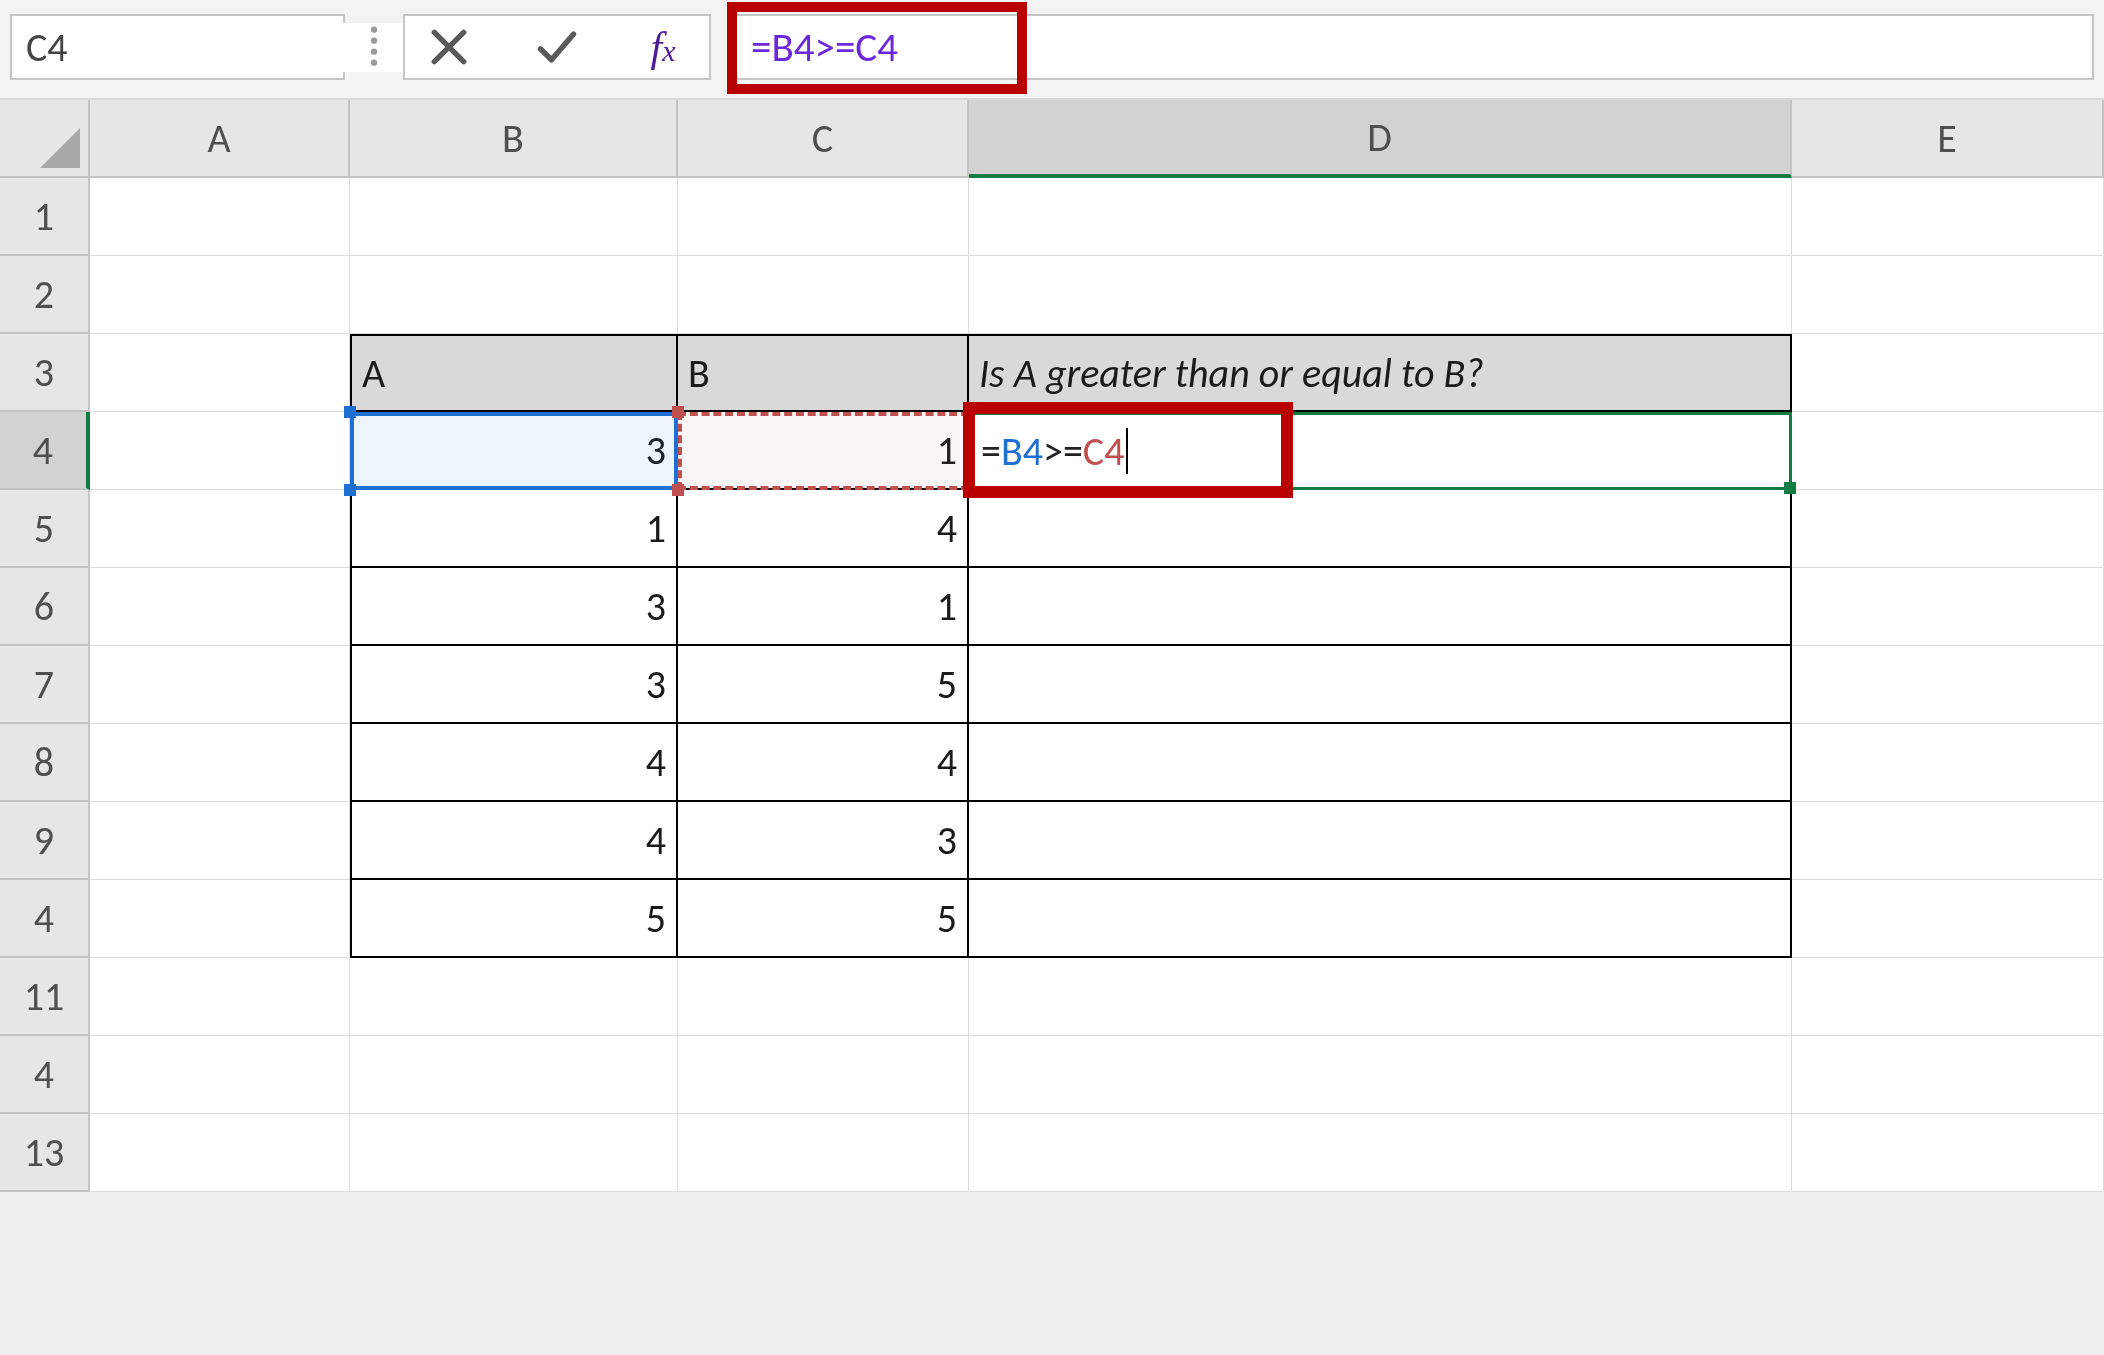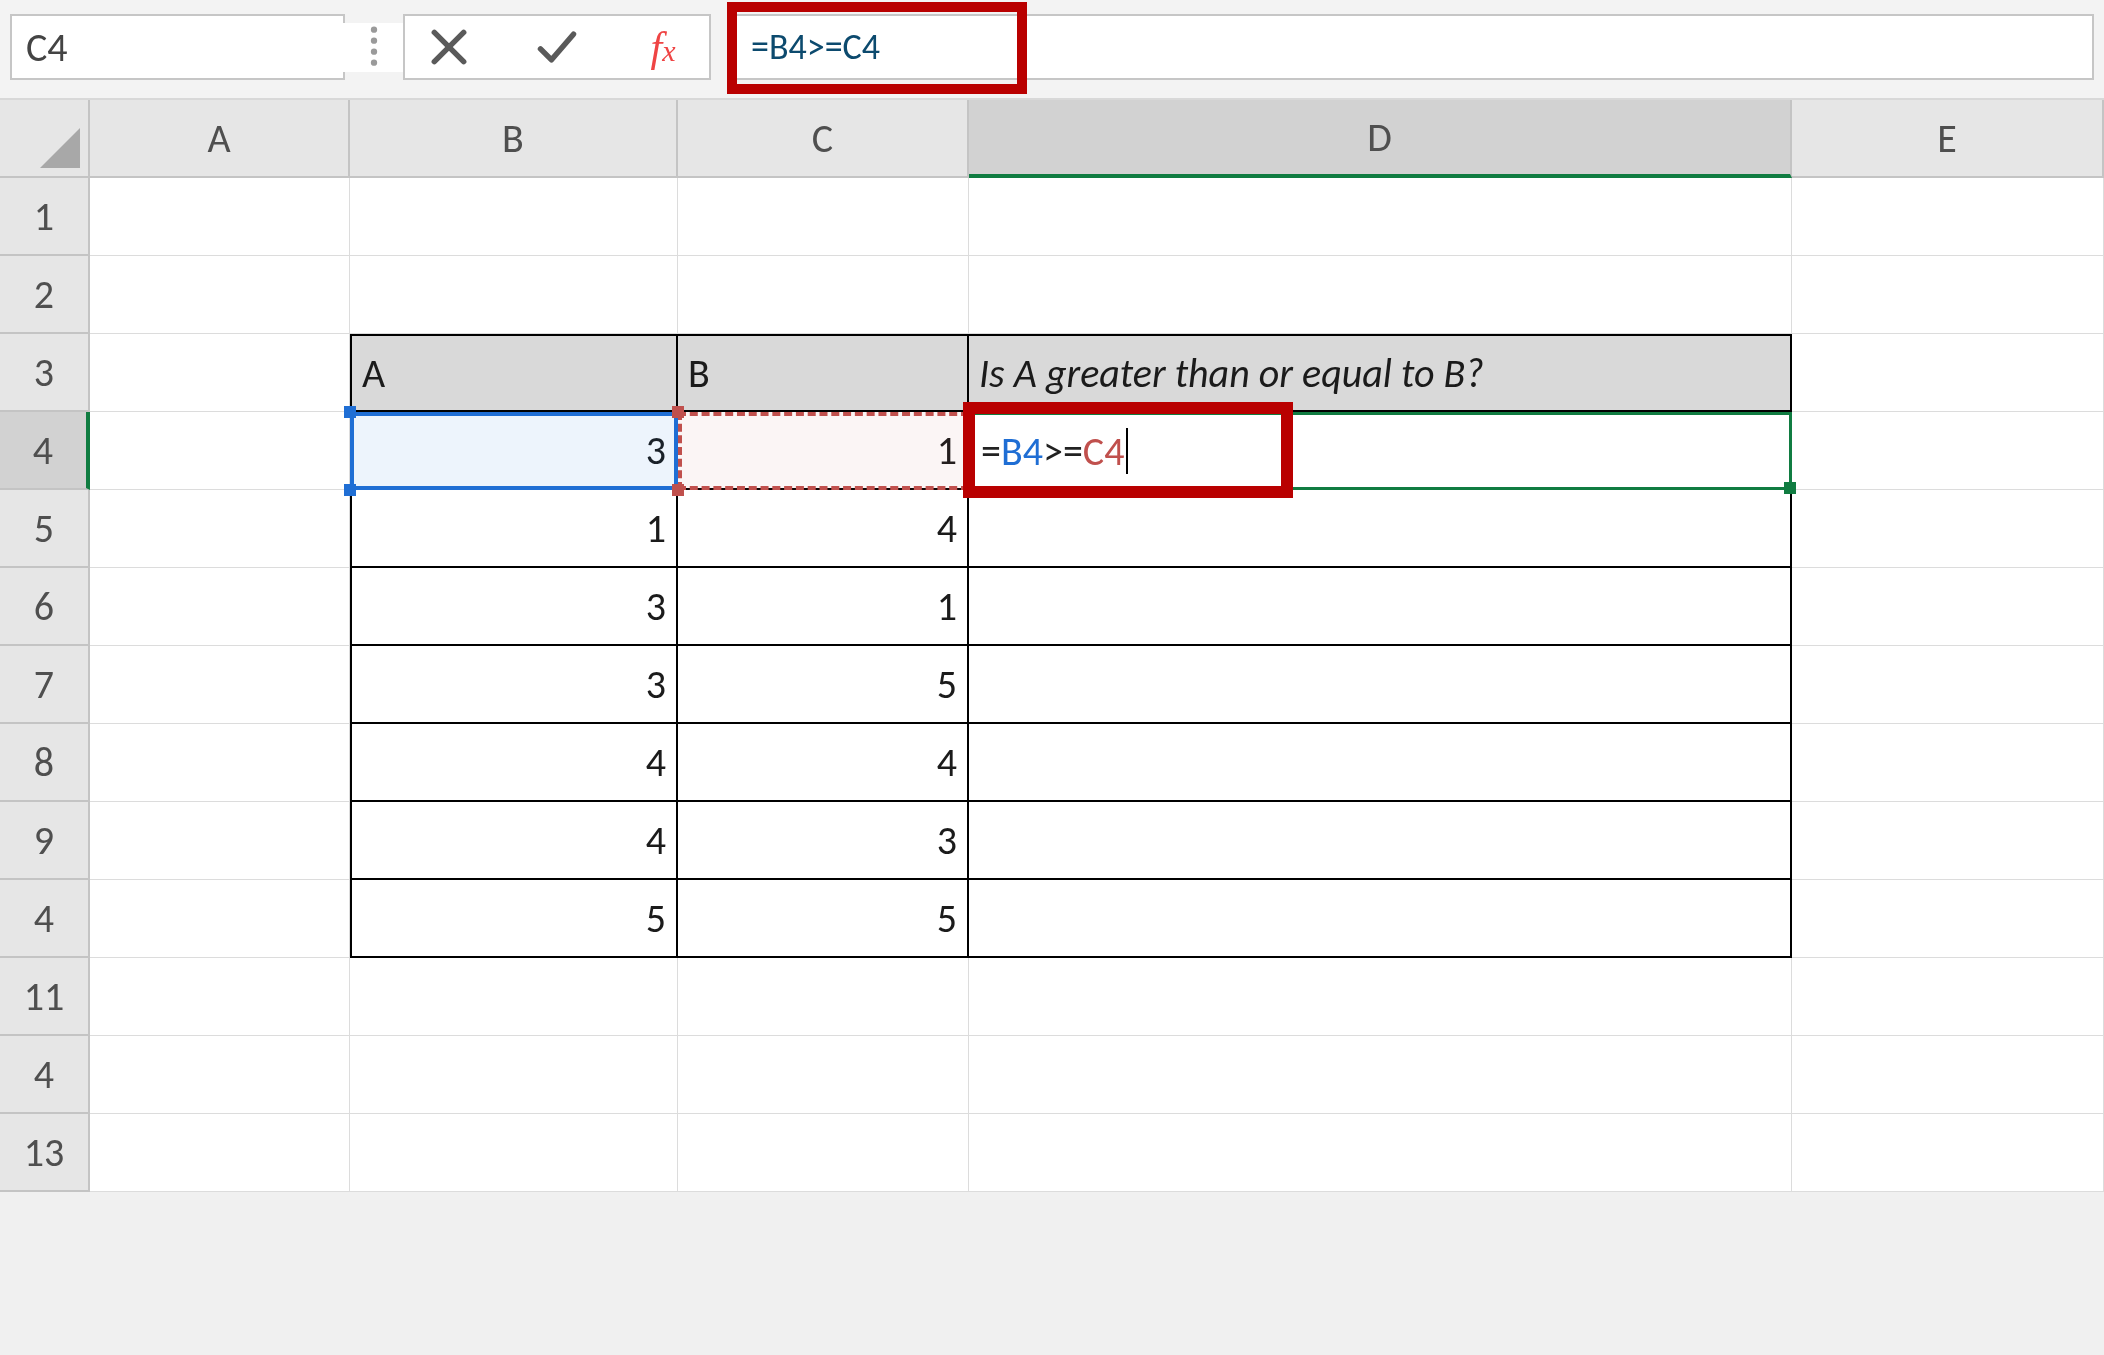--- a/index.html
+++ b/index.html
@@ -53,42 +53,42 @@
   .fb-btn {
     width:56px; height:56px;
     display:flex; align-items:center; justify-content:center;
     color:#5a5a5a;
   }
   .fb-btn svg { width:44px; height:44px; }
   .fx-label {
     font-style: italic;
     font-family: 'Times New Roman', serif;
     font-size: 42px;
-    color:#ef4444;
+    color:#4c1d95;
     padding-right:4px;
   }
   .formula-input-wrap {
     flex:1;
     background:#fff;
     border:2px solid #c6c6c6;
     display:flex; align-items:center;
     position:relative;
   }
   .formula-highlight-box {
     position:absolute;
     left:-4px; top:-14px;
     height: 92px;
     border: 10px solid #b90000;
     pointer-events:none;
     padding-right: 12px;
     display:flex; align-items:center;
   }
   .formula-input {
     border:none; outline:none;
-    font-size:36px; color:#0c4a6e;
+    font-size:41px; color:#6d28d9;
     font-family: Calibri, Arial, sans-serif;
     padding-left:20px;
     width:100%;
     background:transparent;
   }
 
   
   .sheet {
     position:relative;
     background:#fff;

